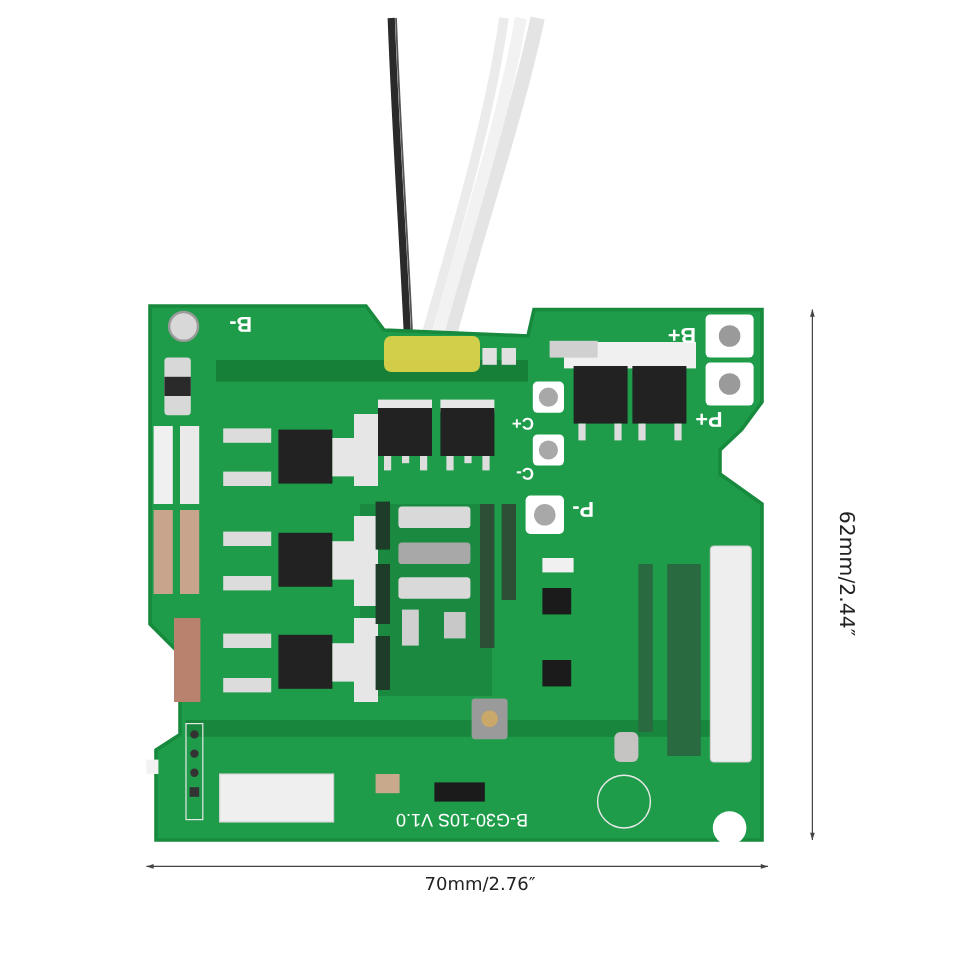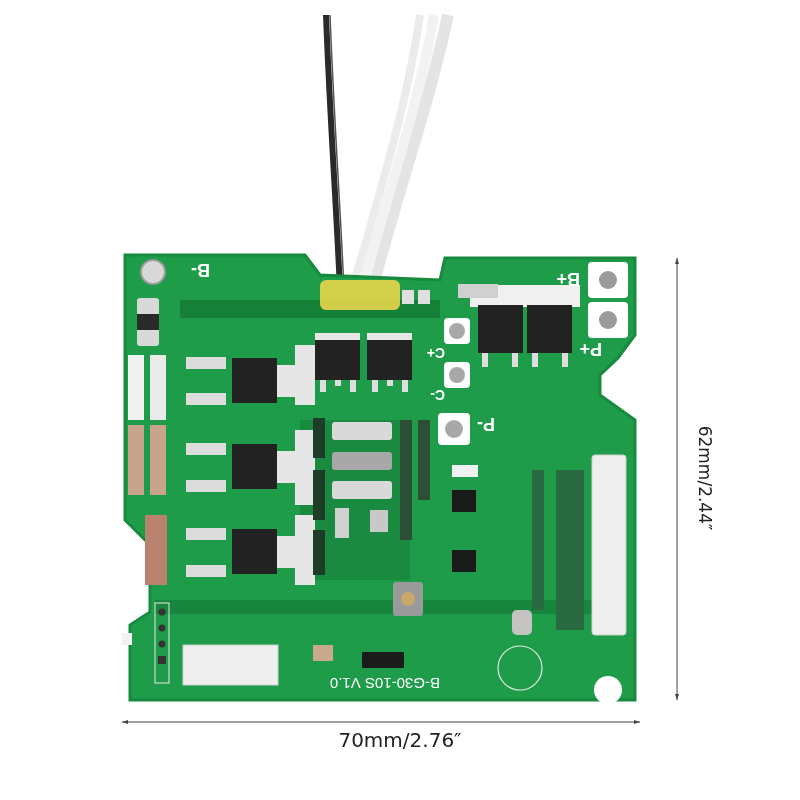--- a/index.html
+++ b/index.html
@@ -1,18 +1,18 @@
 <!DOCTYPE html>
 <html><head>
   <meta charset="utf-8">
   <style>
     html, body { margin:0; padding:0; background:#ffffff; }
     body { width:800px; height:800px; position:relative; overflow:hidden; font-family:"Liberation Sans", sans-serif; }
     .stage { position:absolute; left:0; top:0; width:800px; height:800px; }
-    .dim-h-label { position:absolute; left:270px; top:728px; width:260px; text-align:center; font-size:20px; color:#222; font-family:"DejaVu Sans", sans-serif; }
+    .dim-h-label { position:absolute; left:270px; top:728px; width:260px; text-align:center; font-size:15px; color:#222; font-family:"DejaVu Sans", sans-serif; }
     .dim-v-label { position:absolute; left:575px; top:468px; width:260px; text-align:center; font-size:17px; color:#222; font-family:"DejaVu Sans", sans-serif; transform:rotate(90deg); transform-origin:center; }
     svg text { font-family:"Liberation Sans", sans-serif; }
   </style>
 </head>
 <body>
 
 <div class="stage">
   <svg width="800" height="800" viewBox="0 0 800 800">
 
     <g>

